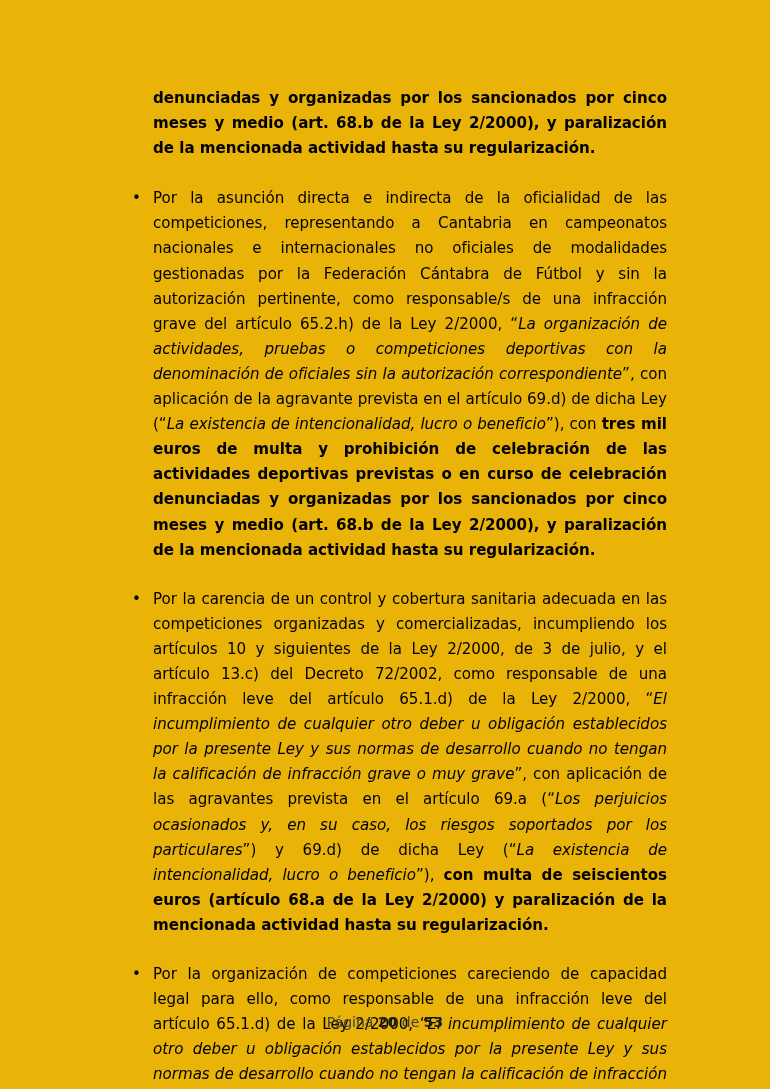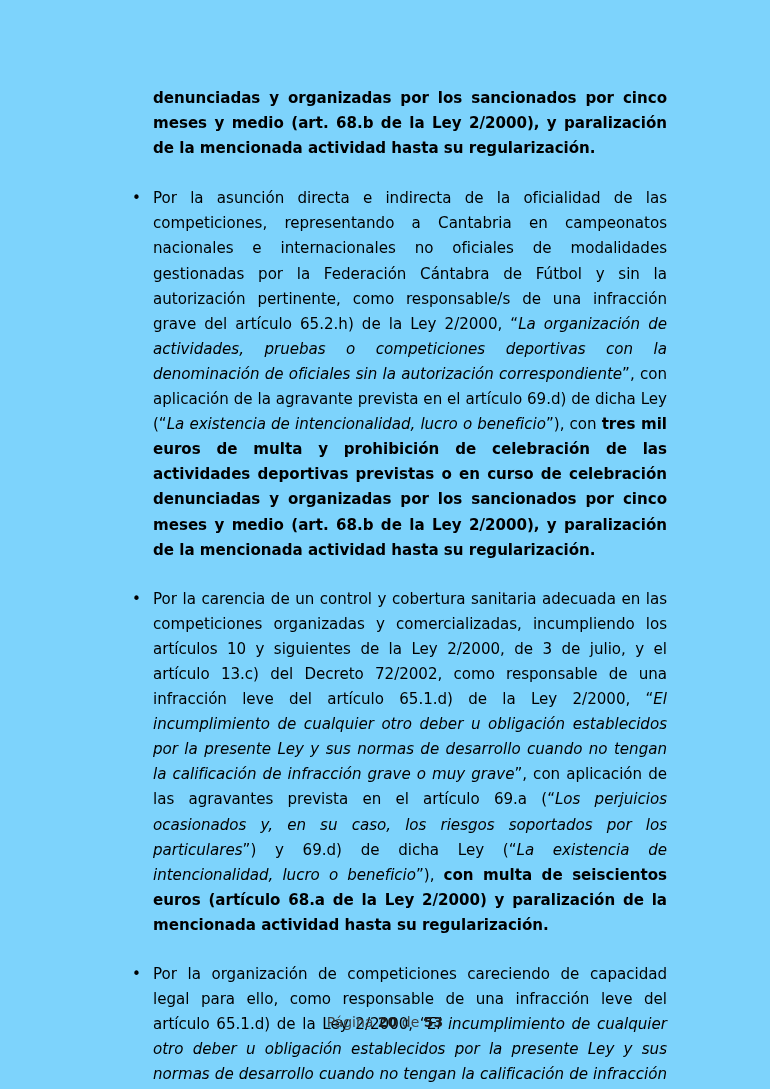--- a/index.html
+++ b/index.html
@@ -14,21 +14,21 @@
     position: relative;
     font-family: "DejaVu Sans", sans-serif;
     color: #000000;
     overflow: hidden;
   }
   .page {
     position: absolute;
     top: 0; left: 0;
     width: 770px;
     height: 1089px;
-    background: #7dd3fc;
+    background: #eab308;
   }
   .content {
     position: absolute;
     left: 132px;
     top: 86px;
     width: 535px;
   }
   .para {
     position: relative;
     text-align: justify;

